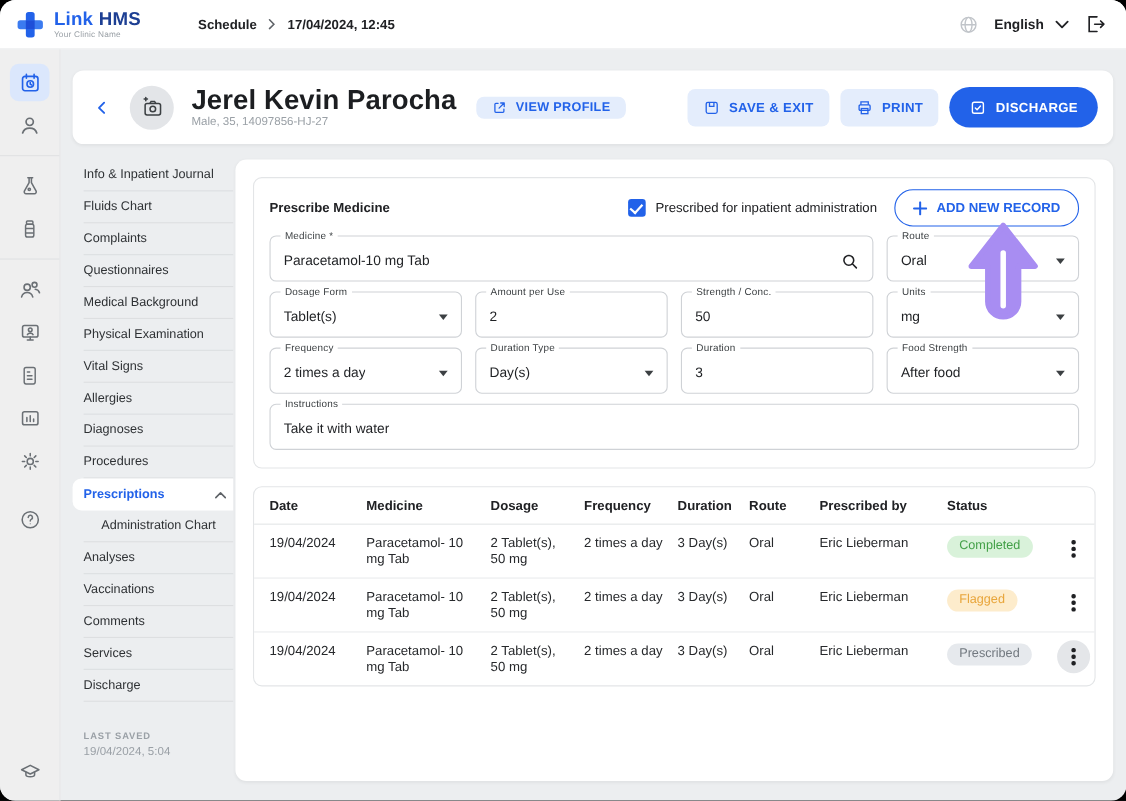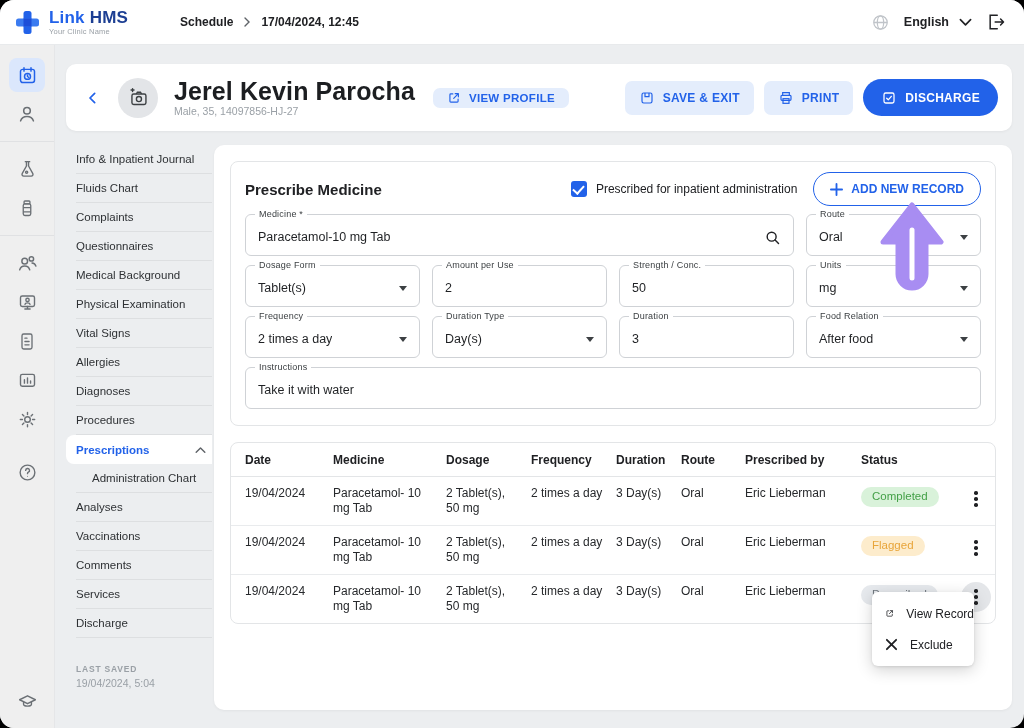--- a/index.html
+++ b/index.html
@@ -54,21 +54,21 @@
   .nav-item.sub { padding-left:16px; }
   .last-saved { margin-top:26px; }
   .last-saved-label { font-size:8.5px; letter-spacing:.8px; color:#9aa0a6; font-weight:600; }
   .last-saved-value { font-size:10.5px; color:#9aa0a6; margin-top:3px; }
 
   .main-card { flex:1; background:#fff; border-radius:10px; margin-left:2px; min-height:565px; padding:16px; box-shadow:0 1px 3px rgba(0,0,0,.05); }
 
   
   .prescribe-box { border:1px solid #e3e5e7; border-radius:8px; padding:12px 14px 16px; }
   .prescribe-head { display:flex; align-items:center; height:30px; margin-bottom:10px; }
-  .section-title { font-size:15px; font-weight:700; color:#202124; }
+  .section-title { font-size:12px; font-weight:700; color:#202124; }
   .head-right { margin-left:auto; display:flex; align-items:center; gap:16px; }
   .chk-row { display:flex; align-items:center; gap:9px; cursor:pointer; }
   .checkbox { width:16px; height:16px; background:#2262e9; border-radius:3px; position:relative; flex-shrink:0; }
   .checkbox::after { content:""; position:absolute; left:4.5px; top:1.5px; width:5px; height:9px; border:solid #fff; border-width:0 2px 2px 0; transform:rotate(42deg); }
   .chk-label { font-size:12px; color:#202124; }
   .btn-outline-pill { background:#fff; border:1.5px solid #2262e9; color:#2262e9; font-size:12px; font-weight:700; height:34px; padding:0 16px; border-radius:18px; display:inline-flex; align-items:center; gap:8px; cursor:pointer; }
 
   .form-grid { display:grid; grid-template-columns:repeat(4, 1fr); gap:9px 12px; }
   .field { position:relative; border:1px solid #cfd2d6; border-radius:6px; height:42px; display:flex; align-items:center; padding:4px 12px 0; background:#fff; }
   .field .flabel { position:absolute; top:-6px; left:9px; background:#fff; padding:0 4px; font-size:9px; font-weight:500; color:#3c4043; letter-spacing:.2px; }
@@ -418,21 +418,21 @@
                 <span class="fvalue">Day(s)</span>
                 <span class="fend">
                     <span class="caret"></span>
                   </span>
               </div>
               <div class="field">
                 <span class="flabel">Duration</span>
                 <span class="fvalue">3</span>
               </div>
               <div class="field">
-                <span class="flabel">Food Relation</span>
+                <span class="flabel">Food Strength</span>
                 <span class="fvalue">After food</span>
                 <span class="fend">
                     <span class="caret"></span>
                   </span>
               </div>
 
               <div class="field span4">
                 <span class="flabel">Instructions</span>
                 <span class="fvalue">Take it with water</span>
               </div>
@@ -511,34 +511,19 @@
                   </button>
                 </span>
             </div>
           </div>
 
         </div>
       </div>
     </div>
   </div>
 
-  <div class="context-menu">
-    <div class="menu-item">
-      <svg width="15" height="15" viewBox="0 0 24 24" fill="none" stroke="#202124" stroke-width="2">
-          <path d="M10 5H6.5A1.5 1.5 0 0 0 5 6.5v11A1.5 1.5 0 0 0 6.5 19h11a1.5 1.5 0 0 0 1.5-1.5V14" stroke-linecap="round"></path>
-          <path d="M14 4.5h5.5V10M19 5l-7.5 7.5" stroke-linecap="round" stroke-linejoin="round"></path>
-        </svg>
-      <span>View Record</span>
-    </div>
-    <div class="menu-item">
-      <svg width="13" height="13" viewBox="0 0 14 14">
-          <path d="M2 2l10 10M12 2L2 12" stroke="#202124" stroke-width="2" stroke-linecap="round"></path>
-        </svg>
-      <span>Exclude</span>
-    </div>
-  </div>
 
   <svg class="purple-arrow" width="66" height="102" viewBox="0 0 66 102">
     <path d="M33 3 L62 40 L47 40 L47 72 A14 14 0 0 1 19 72 L19 40 L4 40 Z" fill="#a88df2" stroke="#a88df2" stroke-width="5" stroke-linejoin="round"></path>
     <path d="M33 28 L33 76" stroke="#ffffff" stroke-width="5" stroke-linecap="round"></path>
   </svg>
 
 </div>
 
 </body></html>

